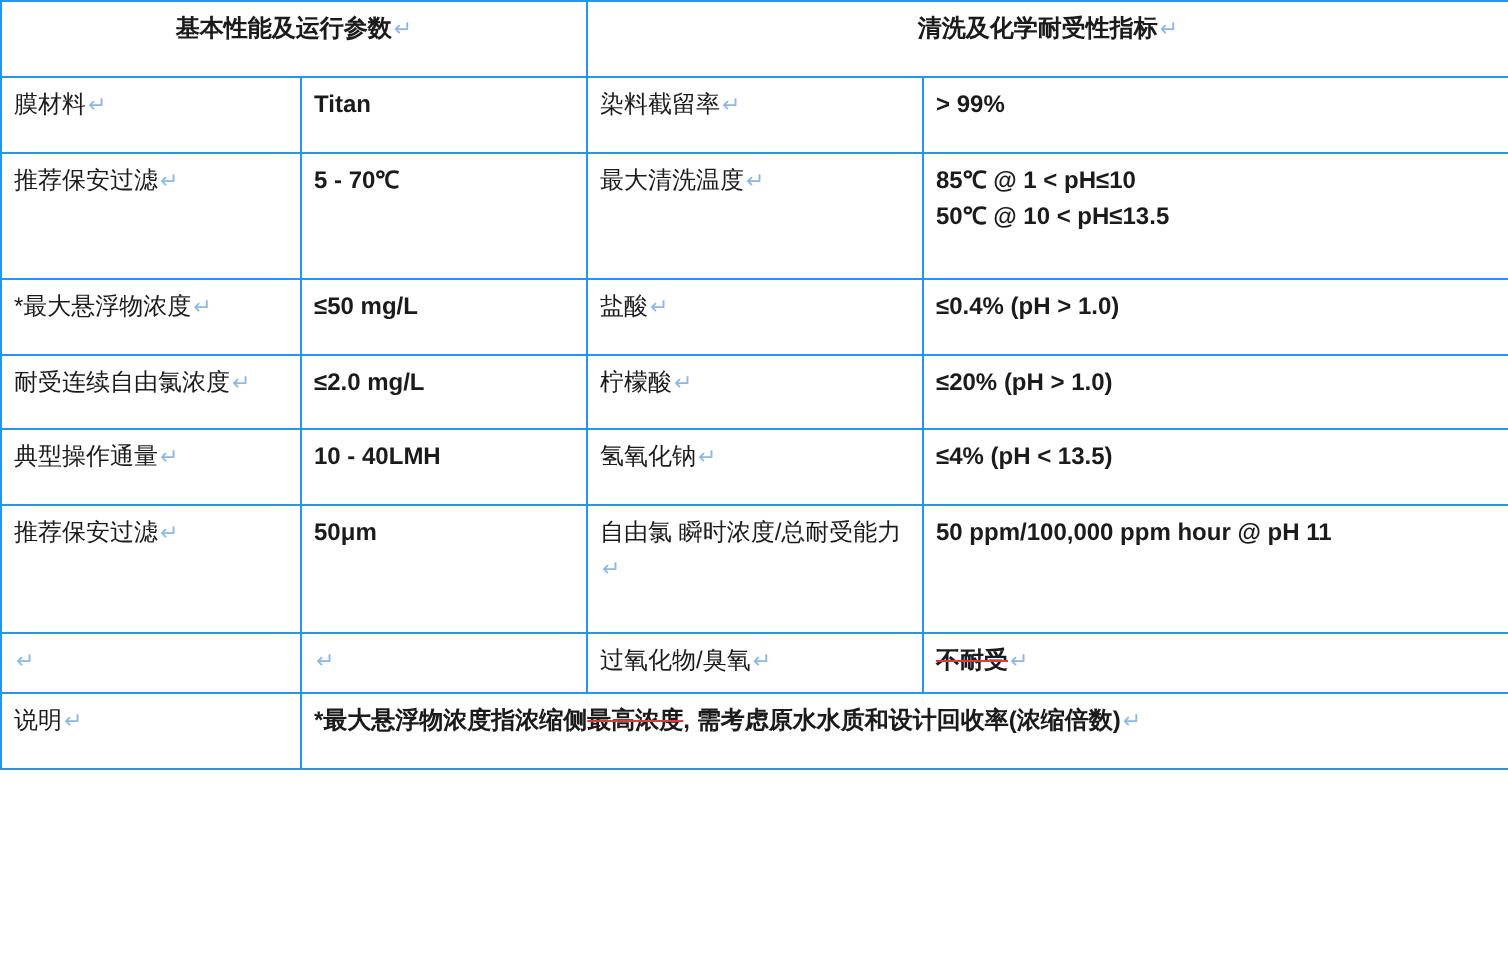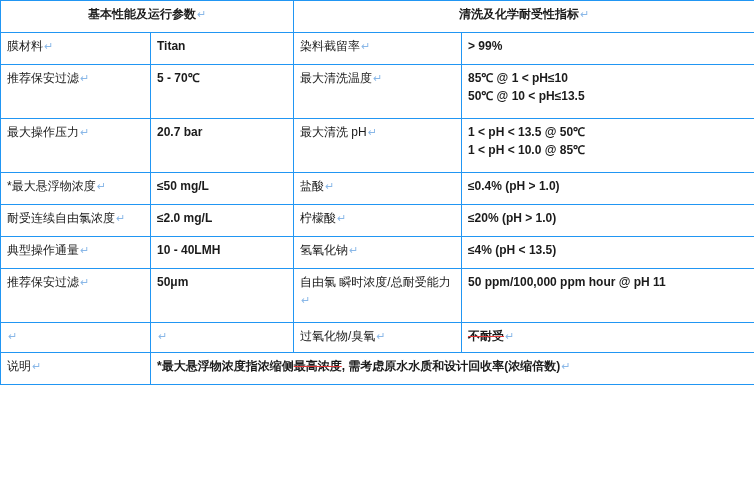--- a/index.html
+++ b/index.html
@@ -100,31 +100,20 @@
       <td class="val">
           <span class="line">5 - 70℃</span>
         </td>
       <td class="lbl"><span>最大清洗温度</span><span class="eol">↵</span></td>
       <td class="val">
         <span class="line">85℃ @ 1 &lt; pH≤10</span>
         <span class="line">50℃ @ 10 &lt; pH≤13.5</span>
       </td>
     </tr>
 
-    <tr>
-      <td class="lbl"><span>最大操作压力</span><span class="eol">↵</span></td>
-      <td class="val">
-          <span class="line">20.7 bar</span>
-        </td>
-      <td class="lbl"><span>最大清洗 pH</span><span class="eol">↵</span></td>
-      <td class="val">
-        <span class="line">1 &lt; pH &lt; 13.5 @ 50℃</span>
-        <span class="line">1 &lt; pH &lt; 10.0 @ 85℃</span>
-      </td>
-    </tr>
 
     <tr>
       <td class="lbl"><span>*最大悬浮物浓度</span><span class="eol">↵</span></td>
       <td class="val">
           <span class="line">≤50 mg/L</span>
         </td>
       <td class="lbl"><span>盐酸</span><span class="eol">↵</span></td>
       <td class="val">
           <span class="line">≤0.4% (pH &gt; 1.0)</span>
         </td>

